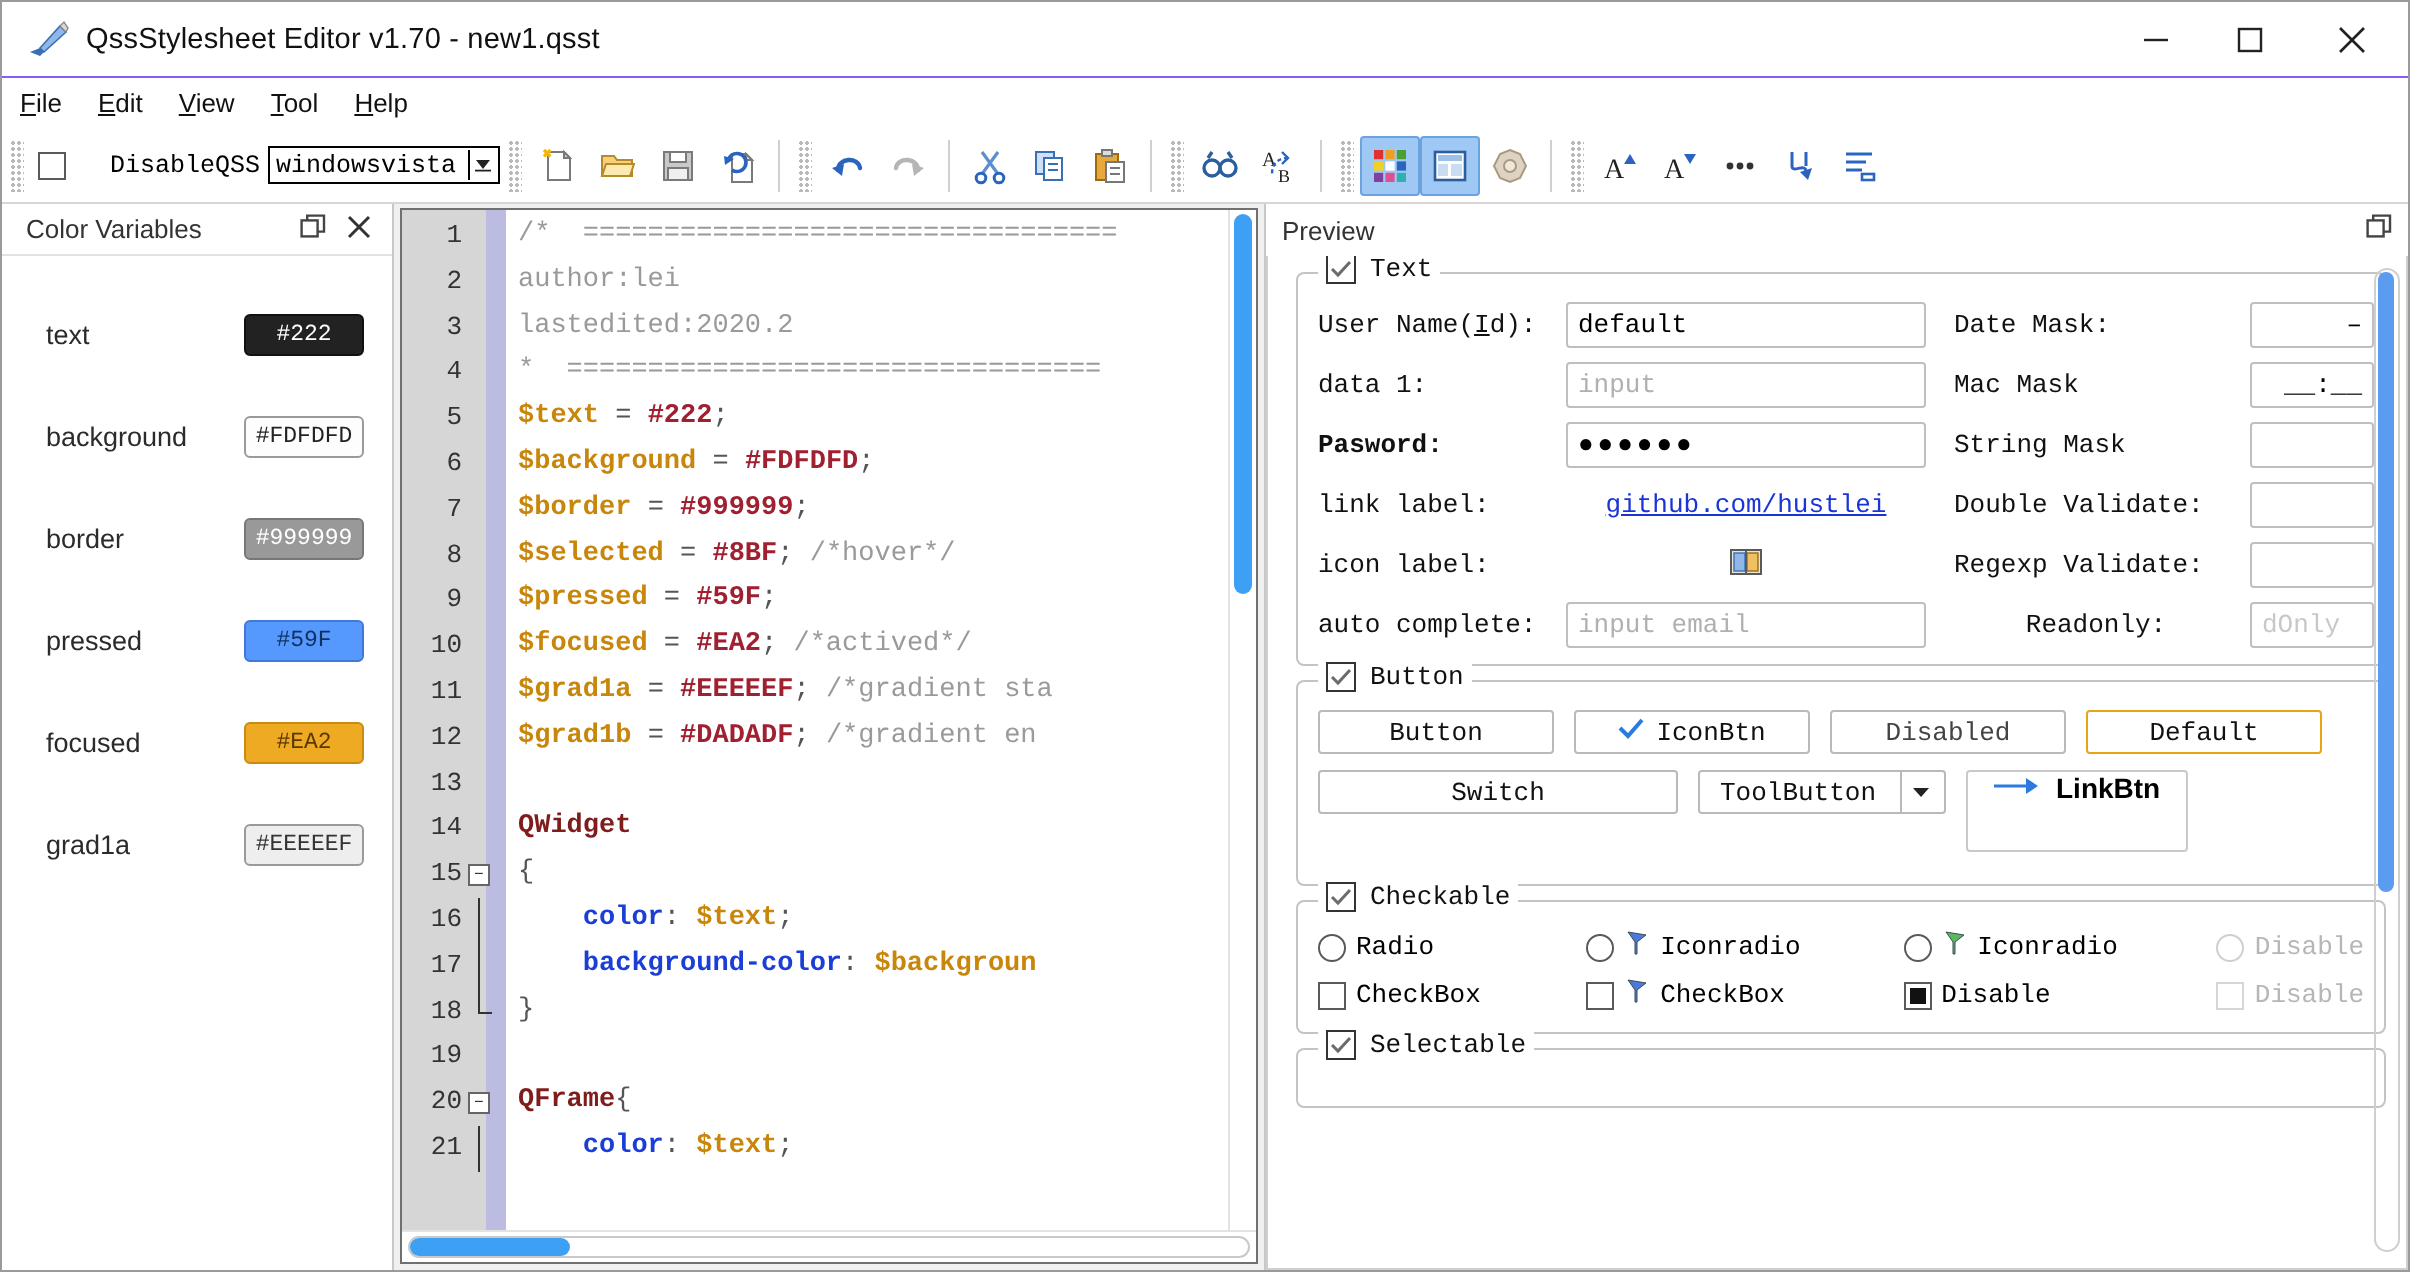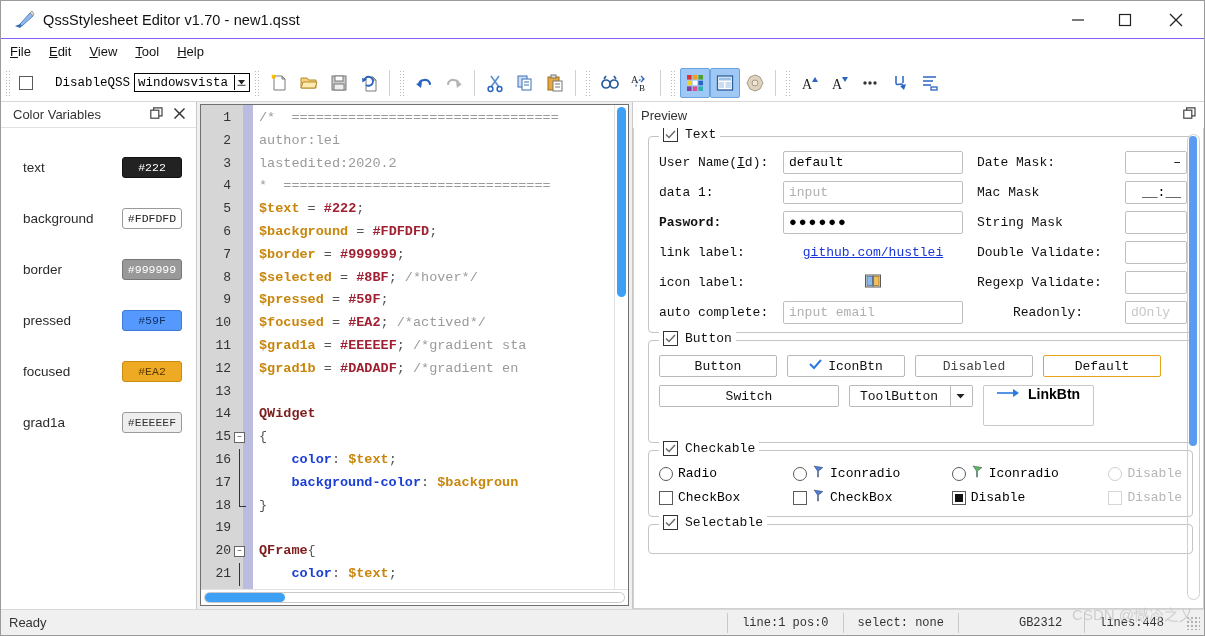--- a/index.html
+++ b/index.html
@@ -676,24 +676,13 @@
         </div>
 
         <div class="pv-scroll">
           <div class="track"></div>
           <div class="thumb"></div>
         </div>
       </div>
     </div>
   </div>
 
-  <div class="statusbar">
-    <div class="st-ready">Ready</div>
-    <div class="st-right">
-      <div class="st-cell">line:1  pos:0</div>
-      <div class="st-cell">select: none</div>
-      <div class="st-cell" style="padding:0 22px 0 60px;">GB2312</div>
-      <div class="st-cell">lines:448</div>
-      <div class="st-grip"></div>
-    </div>
-    <div class="watermark">CSDN @憾冷之乂</div>
-  </div>
 </div>
 
 </body></html>

